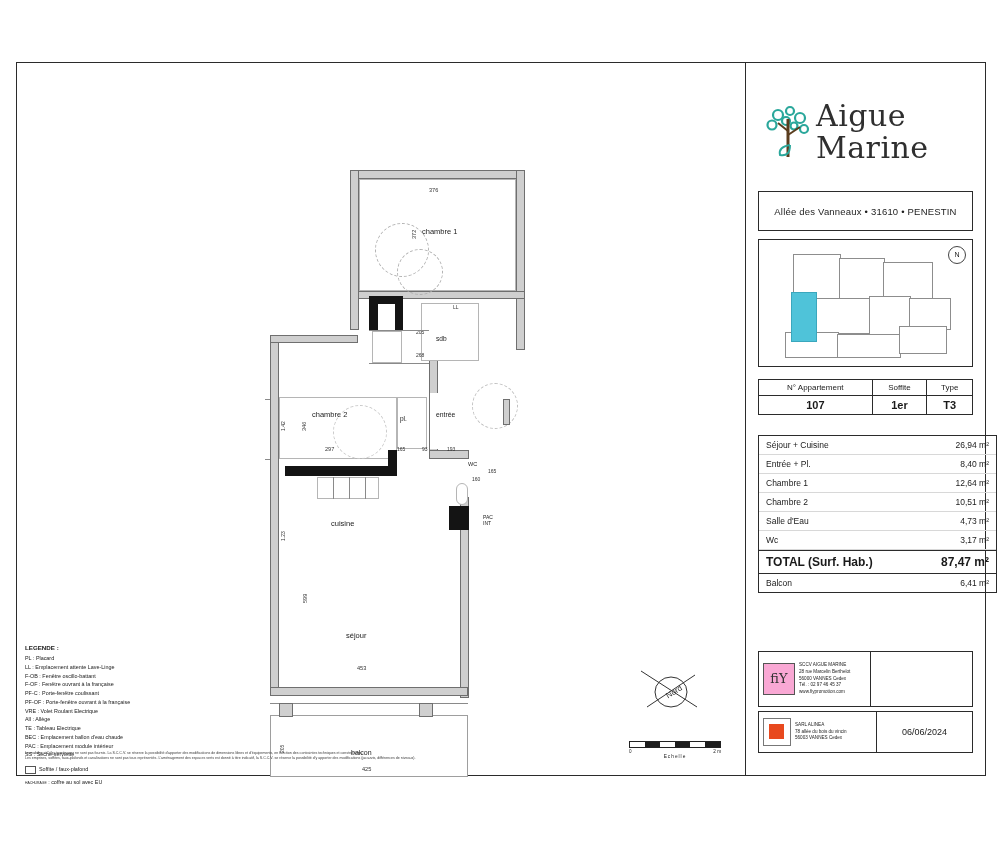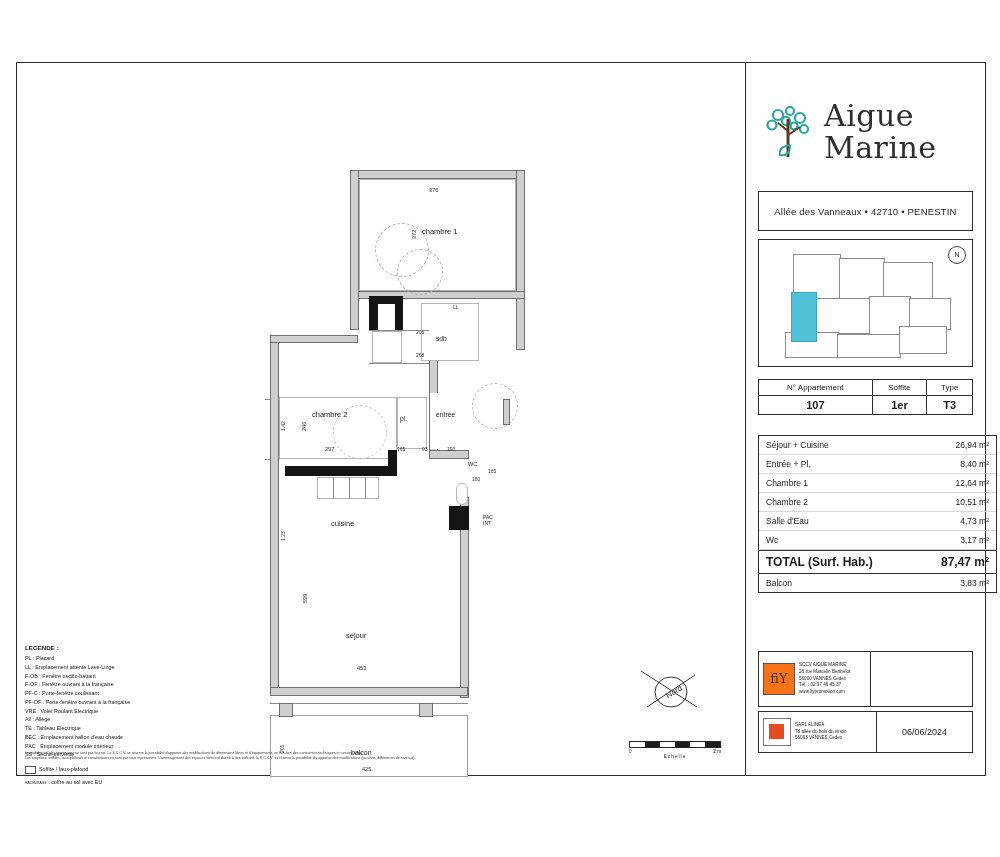--- a/index.html
+++ b/index.html
@@ -7,21 +7,21 @@
   .sheet{position:absolute;left:16px;top:62px;width:968px;height:712px;border:1px solid #2b2b2b;background:#fff;}
   .divider-v{position:absolute;left:728px;top:0;width:1px;height:712px;background:#2b2b2b;}
 
   
   .rp{position:absolute;left:729px;top:0;width:239px;height:712px;}
   .rp-box{position:absolute;left:12px;width:215px;border:1px solid #2b2b2b;box-sizing:border-box;}
 
   .logo-box{top:14px;height:110px;border:none;}
   .logo-wrap{display:flex;align-items:center;height:100%;}
   .logo-mark{width:56px;height:62px;flex:none;position:relative;margin-left:2px;}
-  .logo-text{margin-left:8px;line-height:1.0;}
+  .logo-text{line-height:1.0;}
   .logo-text .l1,.logo-text .l2{font-family:"DejaVu Serif",serif;font-size:30px;letter-spacing:.5px;color:#2f2f2f;}
   .logo-text .l2{display:block;margin-top:2px;}
 
   .addr-box{top:128px;height:40px;}
   .addr-txt{font-size:9.5px;text-align:center;line-height:40px;color:#1d1d1d;letter-spacing:.2px;}
 
   .plan-box{top:176px;height:128px;}
   .mini-plan{position:absolute;inset:0;}
   .mini-shape{position:absolute;background:#ffffff;border:1px solid #8d8d8d;}
   .mini-hl{position:absolute;background:#4fc3d9;border:1px solid #3aa7bd;}
@@ -33,21 +33,21 @@
   .tbl td.val{font-weight:bold;font-size:11px;padding:3px 4px;text-align:center;}
 
   .areas{position:absolute;left:12px;top:372px;width:239px;border:1px solid #2b2b2b;box-sizing:border-box;}
   .area-row{display:flex;justify-content:space-between;padding:4px 7px;font-size:8.5px;border-bottom:1px solid #d8d8d8;}
   .area-row:last-child{border-bottom:none;}
   .area-row.total{border-top:1px solid #2b2b2b;border-bottom:1px solid #2b2b2b;font-weight:bold;font-size:12px;}
   .area-row.balcon{border-bottom:none;}
 
   .foot-box{position:absolute;left:12px;top:588px;width:215px;height:56px;border:1px solid #2b2b2b;box-sizing:border-box;display:flex;}
   .foot-left{width:112px;border-right:1px solid #2b2b2b;display:flex;align-items:center;padding:0 4px;box-sizing:border-box;}
-  .fiy{width:30px;height:30px;background:#f97316;border:1px solid #555;position:relative;flex:none;font-family:"DejaVu Serif",serif;font-size:13px;text-align:center;line-height:30px;color:#333;}
+  .fiy{width:30px;height:30px;background:#f9a8d4;border:1px solid #555;position:relative;flex:none;font-family:"DejaVu Serif",serif;font-size:13px;text-align:center;line-height:30px;color:#333;}
   .foot-left-txt{font-size:4.6px;line-height:1.5;margin-left:4px;color:#222;}
   .foot-right{flex:1;display:flex;align-items:center;justify-content:center;}
   .poss{text-align:center;}
   .poss-ico{width:34px;height:26px;margin:0 auto 2px;position:relative;}
   .poss-name{font-family:"DejaVu Serif",serif;font-size:10px;color:#3b3b3b;letter-spacing:.4px;}
 
   .foot-box2{position:absolute;left:12px;top:648px;width:215px;height:42px;border:1px solid #2b2b2b;box-sizing:border-box;display:flex;}
   .fb2-left{width:118px;border-right:1px solid #2b2b2b;display:flex;align-items:center;padding:0 4px;box-sizing:border-box;}
   .alinea{width:26px;height:26px;background:#fff;border:1px solid #777;flex:none;position:relative;}
   .alinea-sq{position:absolute;left:5px;top:5px;width:15px;height:15px;background:#e8491e;}
@@ -245,21 +245,21 @@
           </svg>
         </div>
         <div class="logo-text">
           <span class="l1">Aigue</span>
           <span class="l2">Marine</span>
         </div>
       </div>
     </div>
 
     <div class="rp-box addr-box">
-      <div class="addr-txt">Allée des Vanneaux • 42710 • PENESTIN</div>
+      <div class="addr-txt">Allée des Vanneaux • 31610 • PENESTIN</div>
     </div>
 
     <div class="rp-box plan-box">
       <div class="mini-plan">
         <div class="mini-shape" style="left:34px;top:14px;width:46px;height:44px;"></div>
         <div class="mini-shape" style="left:80px;top:18px;width:44px;height:40px;"></div>
         <div class="mini-shape" style="left:124px;top:22px;width:48px;height:40px;"></div>
         <div class="mini-shape" style="left:52px;top:58px;width:58px;height:34px;"></div>
         <div class="mini-shape" style="left:110px;top:56px;width:40px;height:40px;"></div>
         <div class="mini-shape" style="left:150px;top:58px;width:40px;height:30px;"></div>
@@ -310,21 +310,21 @@
       <div class="area-row">
         <span>Wc</span>
         <span>3,17 m²</span>
       </div>
       <div class="area-row total">
         <span>TOTAL (Surf. Hab.)</span>
         <span>87,47 m²</span>
       </div>
       <div class="area-row balcon">
         <span>Balcon</span>
-        <span>3,83 m²</span>
+        <span>6,41 m²</span>
       </div>
     </div>
 
     <div class="foot-box">
       <div class="foot-left">
         <div class="fiy">fiY</div>
         <div class="foot-left-txt">
           <div>SCCV AIGUE MARINE</div>
           <div>28 rue Marcelin Berthelot</div>
           <div>56000 VANNES Cedex</div>

